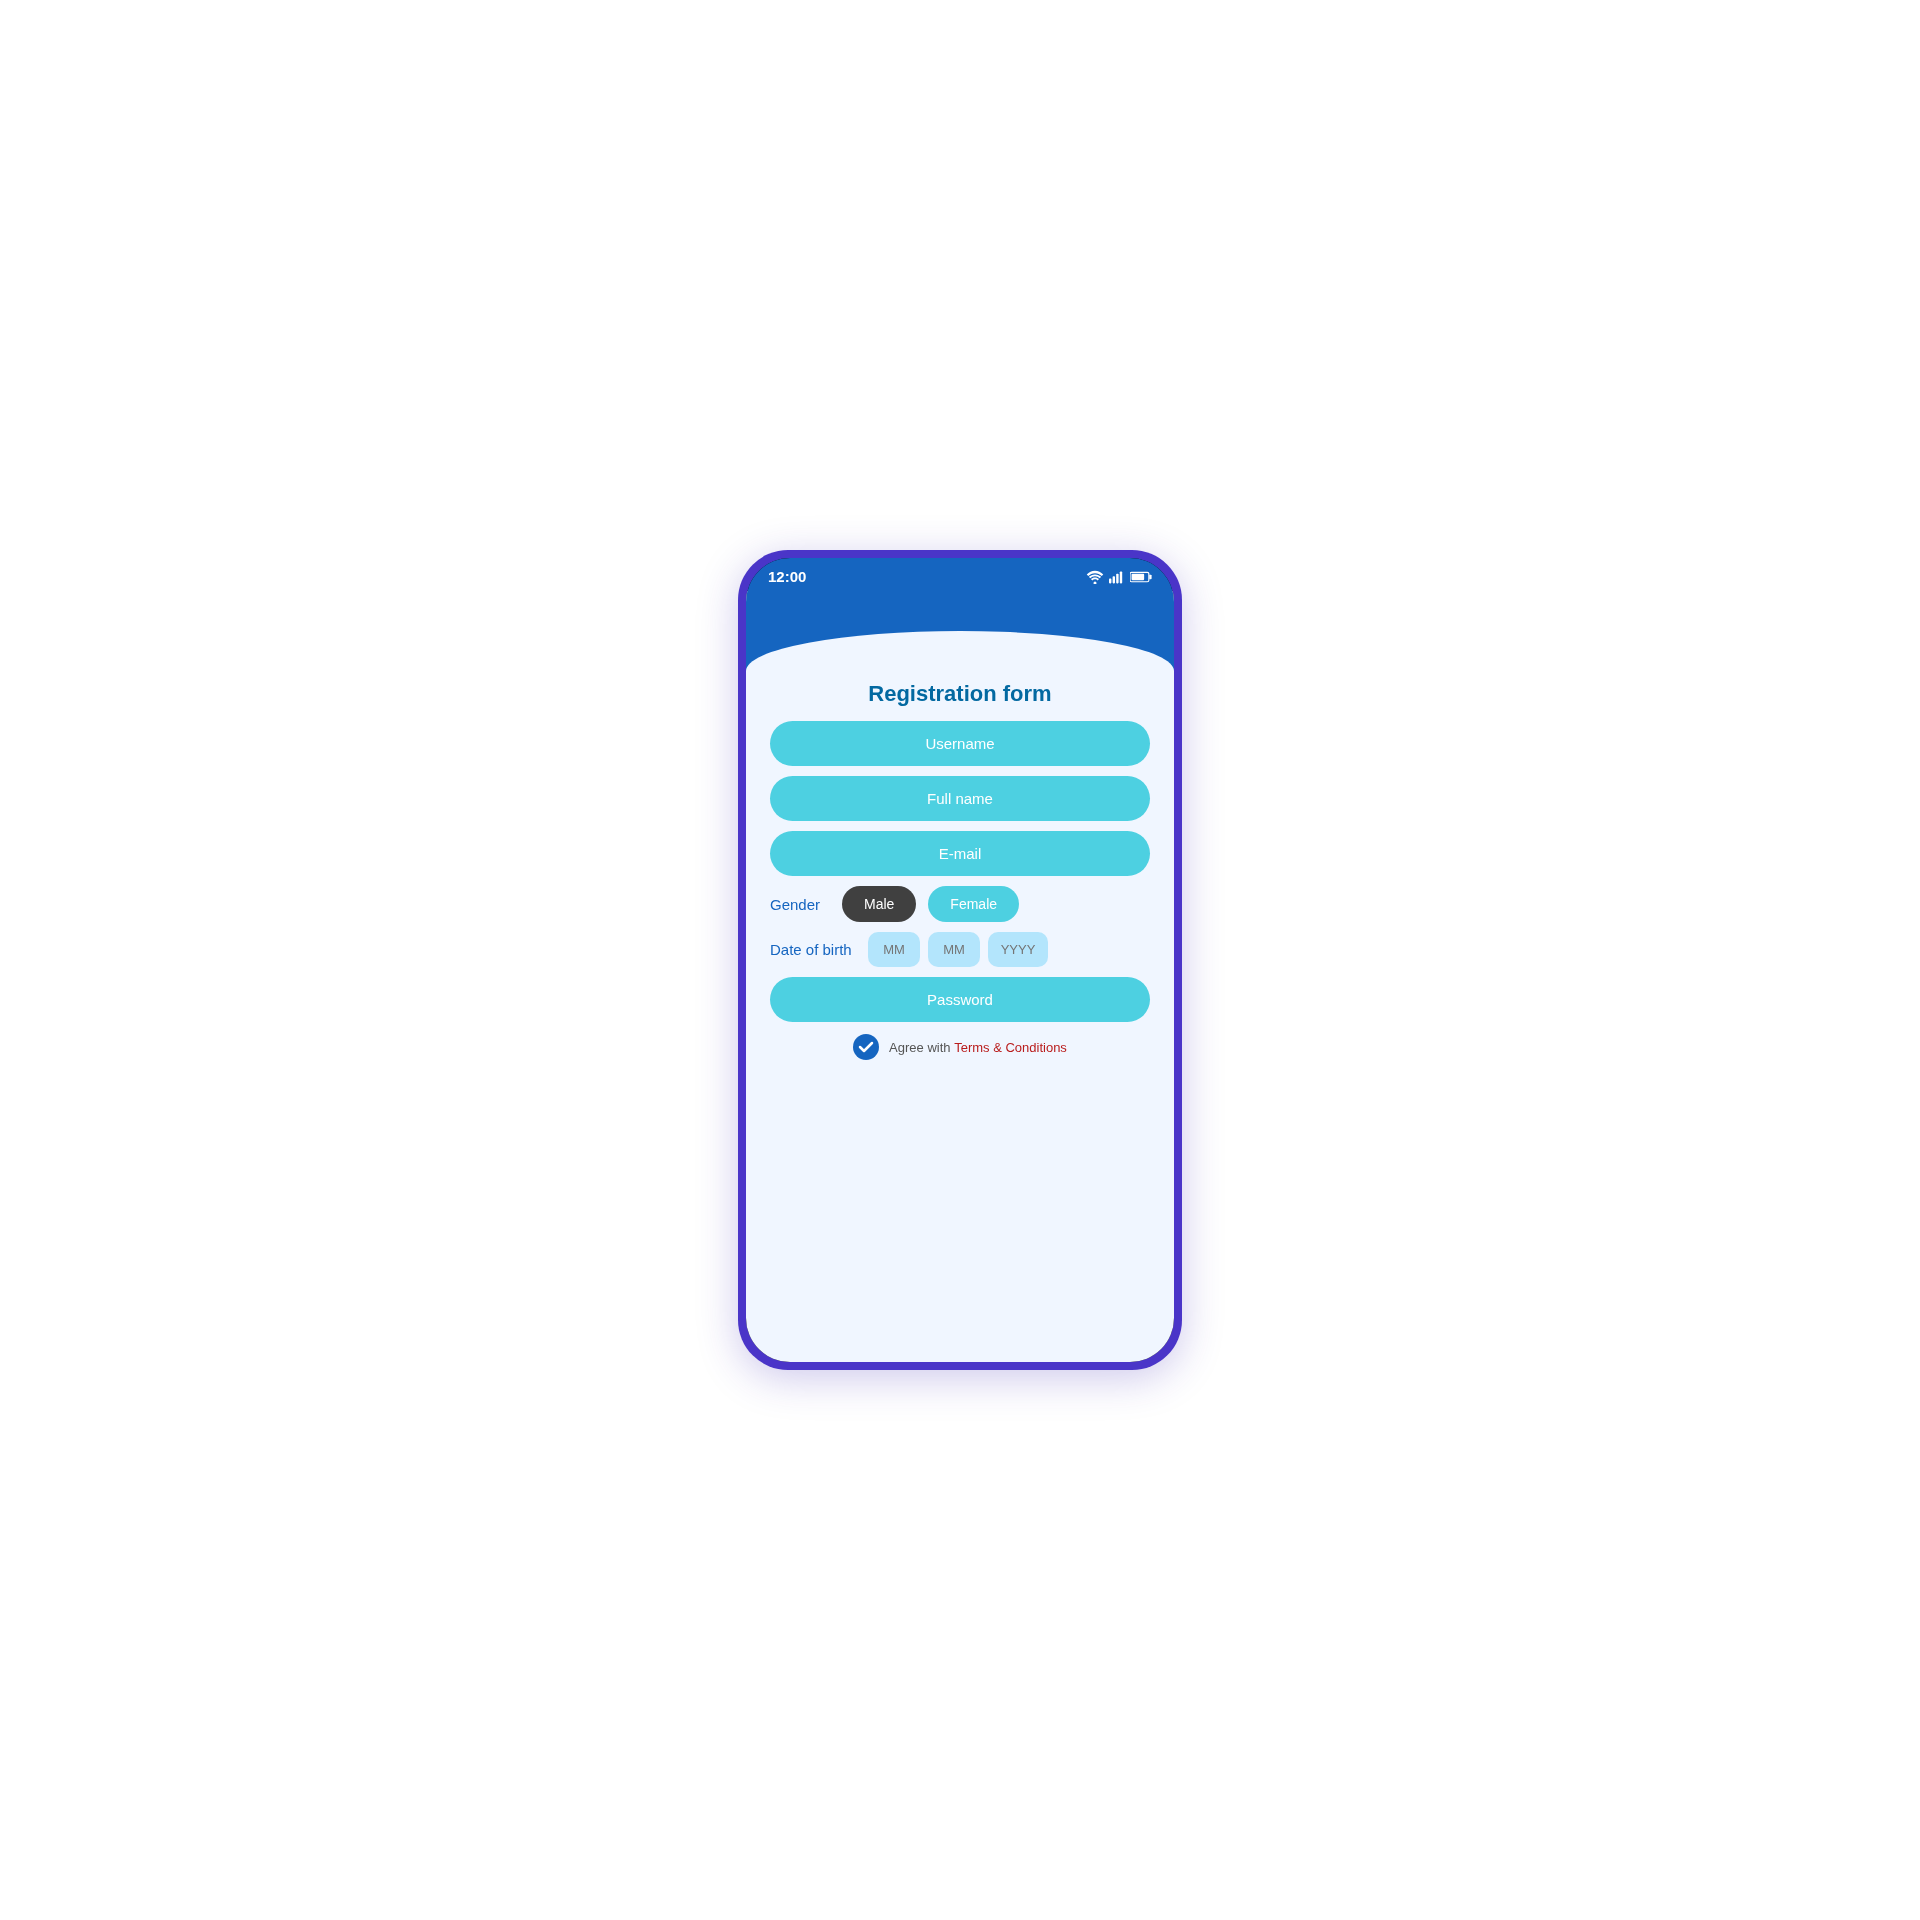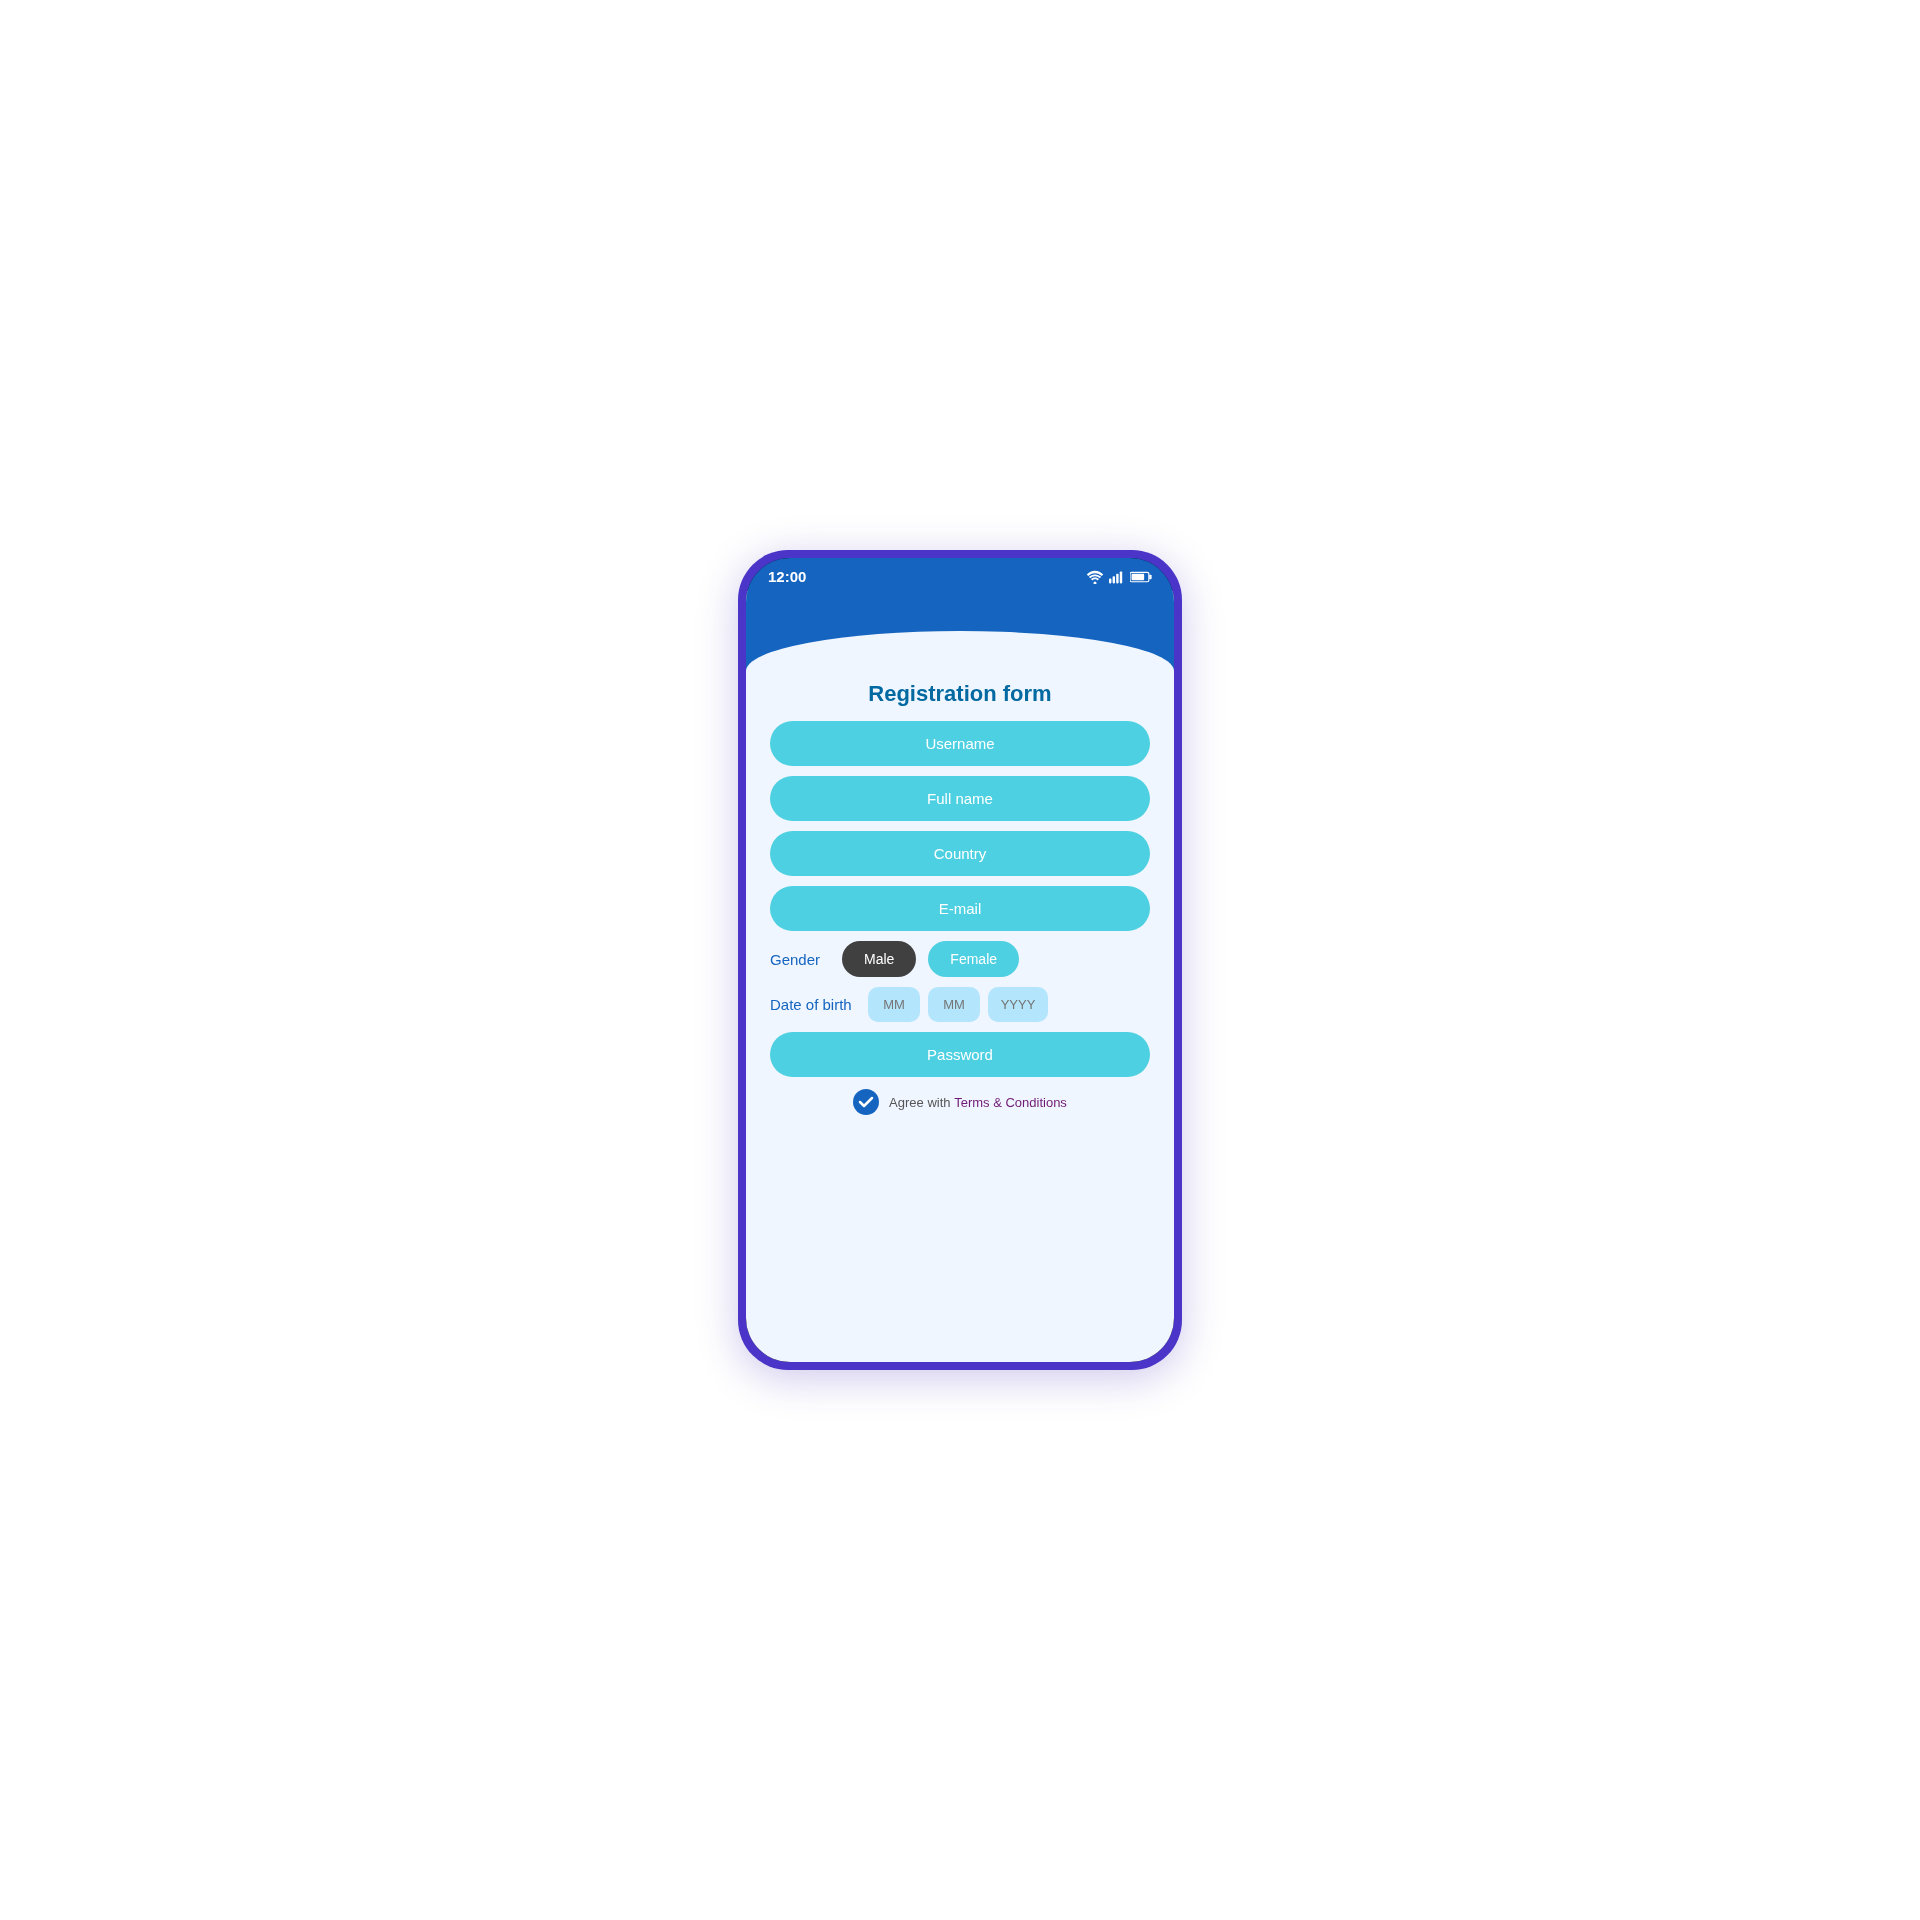--- a/index.html
+++ b/index.html
@@ -176,21 +176,21 @@
     }
     .checkmark-circle svg {
       width: 16px;
       height: 16px;
     }
     .terms-text {
       font-size: 13px;
       color: #555;
     }
     .terms-link {
-      color: #701a75;
+      color: #b91c1c;
       font-weight: 500;
     }
     .create-btn {
       background: #1a237e;
       color: #fff;
       border: none;
       border-radius: 28px;
       padding: 16px 20px;
       font-size: 17px;
       font-weight: 600;
@@ -238,21 +238,20 @@
       <div class="header-wave"></div>
 
       <div class="form-title">Registration form</div>
 
       <div class="form-body">
 
         <input class="input-field" type="text" placeholder="Username" style="">
 
         <input class="input-field" type="text" placeholder="Full name" style="">
 
-        <input class="input-field" type="text" placeholder="Country" style="">
 
         <input class="input-field" type="email" placeholder="E-mail" style="">
 
 
         <div class="gender-row">
           <span class="gender-label">Gender</span>
           <button class="gender-btn gender-btn-active">Male</button>
           <button class="gender-btn gender-btn-inactive">Female</button>
         </div>
 

